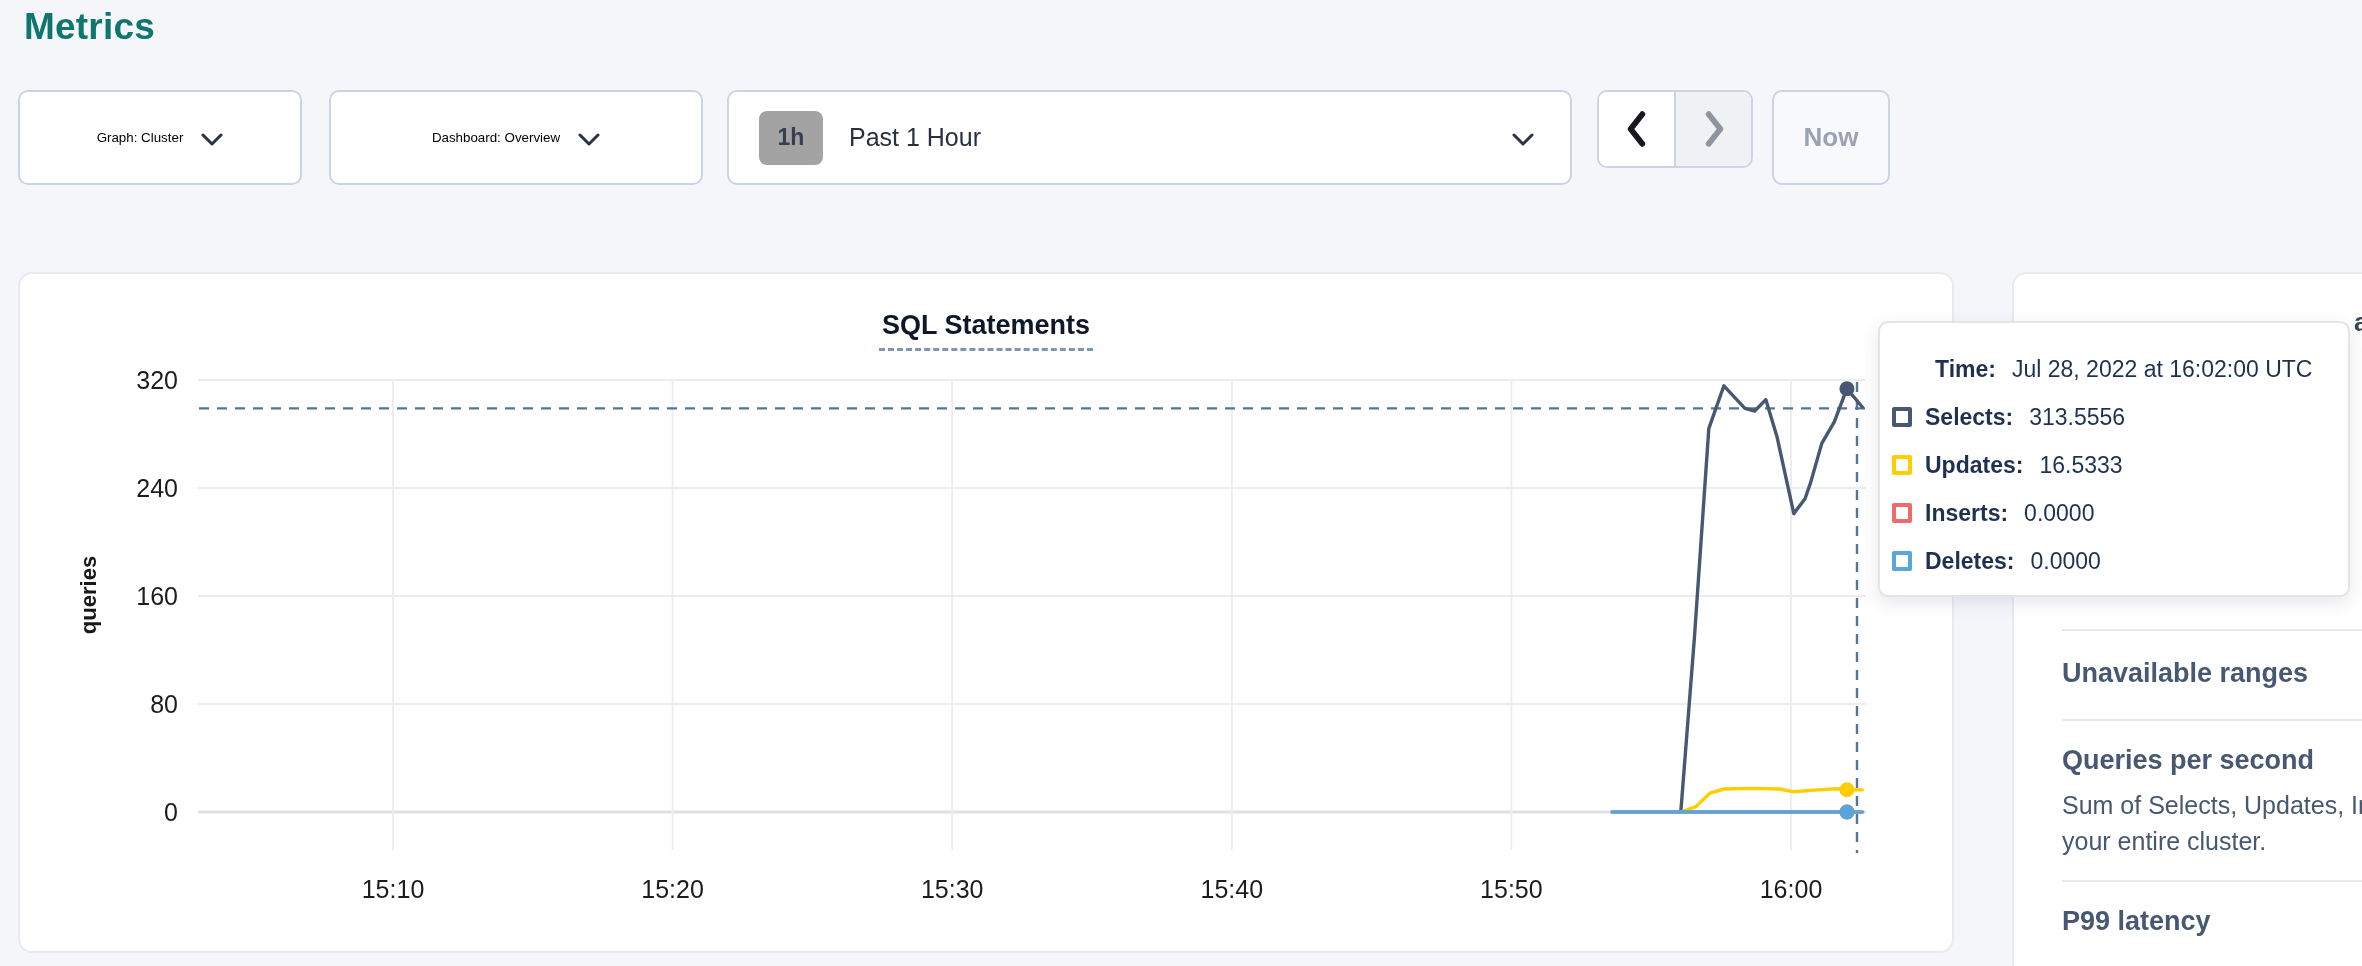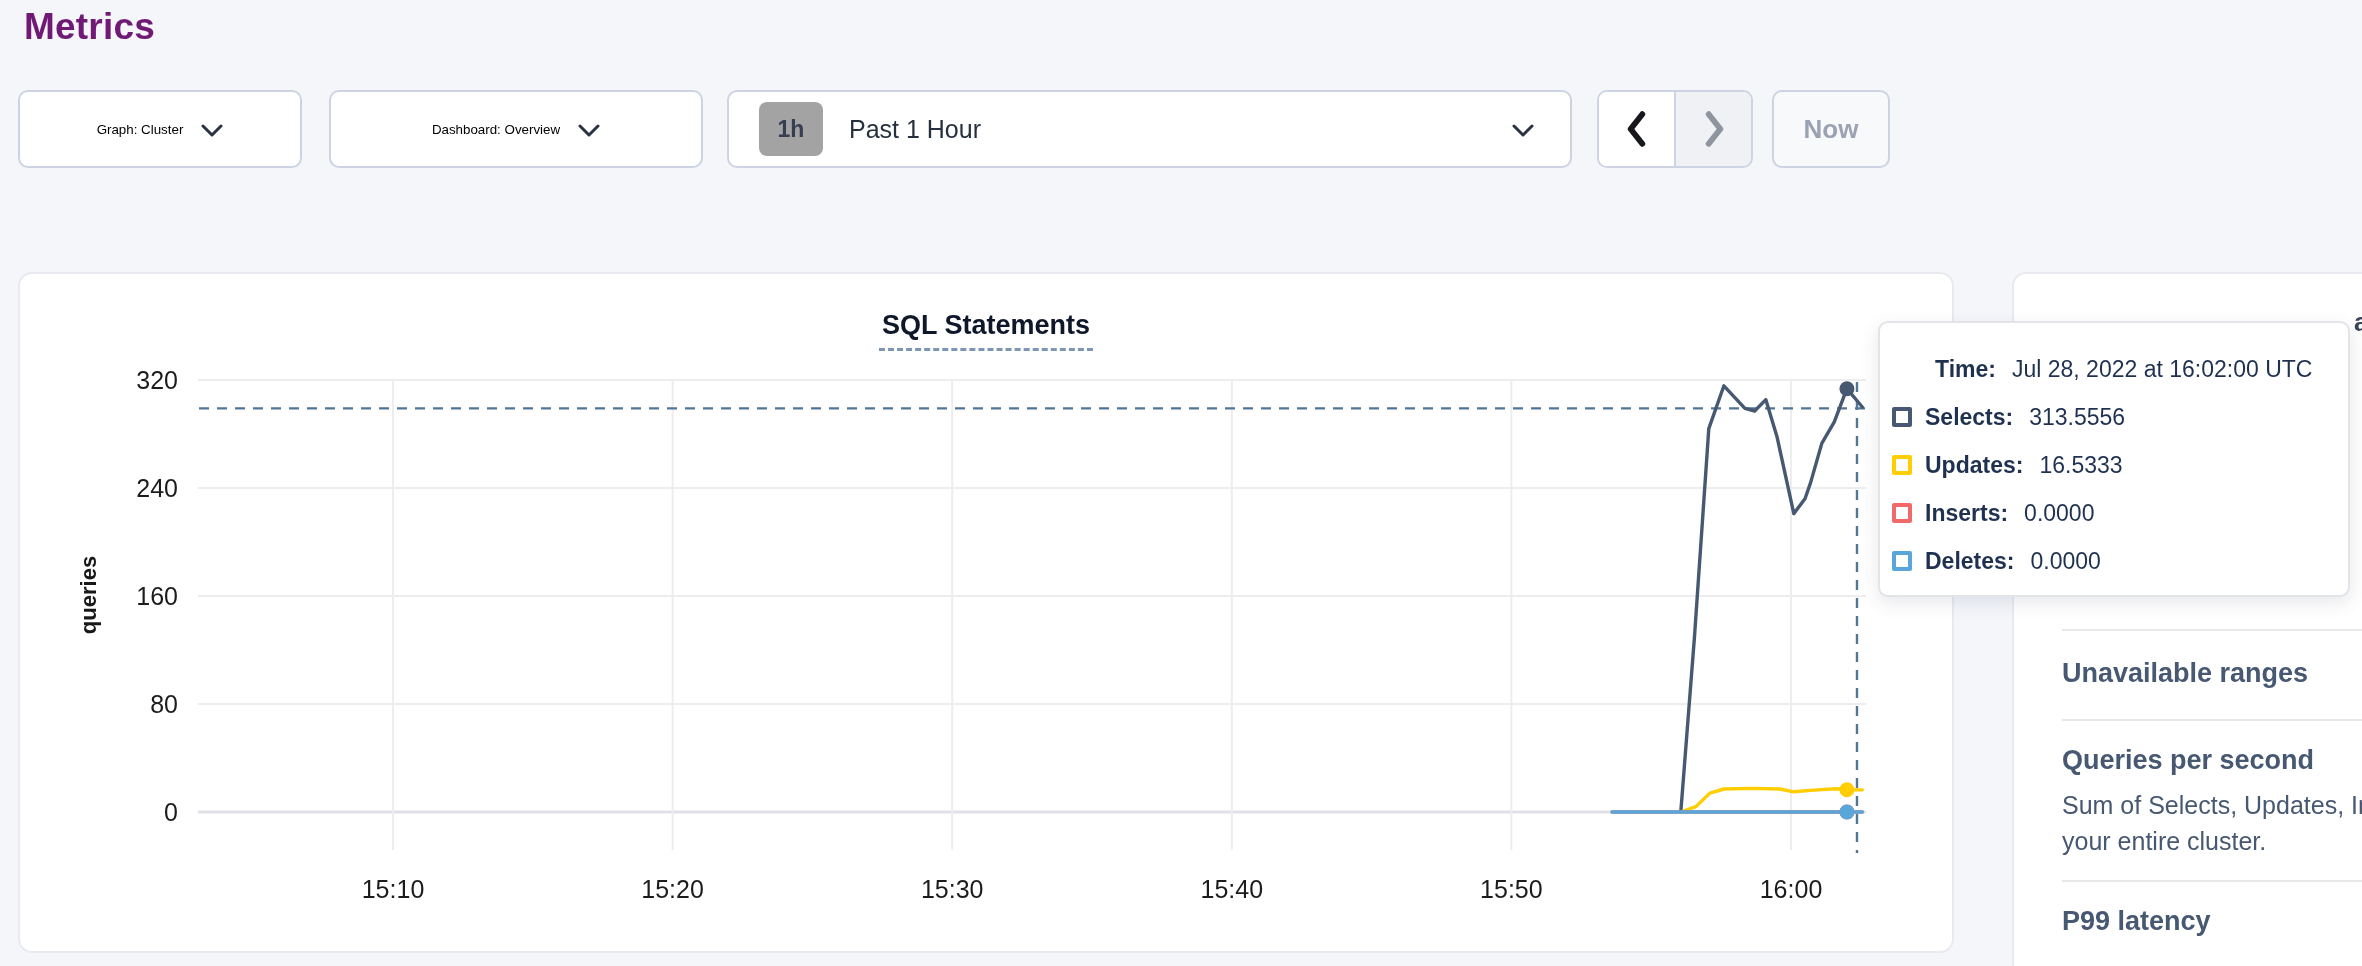--- a/index.html
+++ b/index.html
@@ -6,26 +6,26 @@
   body{
     width:2362px;height:966px;overflow:hidden;position:relative;
     background:#f4f6fa;
     font-family:"Liberation Sans","DejaVu Sans",sans-serif;
     -webkit-font-smoothing:antialiased;
   }
   .abs{position:absolute;}
 
   
   .page-title{
-    left:24px;top:6px;font-size:37px;font-weight:600;color:#701a75;letter-spacing:.2px;
+    left:24px;top:6px;font-size:37px;font-weight:600;color:#0f766e;letter-spacing:.2px;
   }
 
   
   .ctl{
-    top:90px;height:78px;box-sizing:border-box;
+    top:90px;height:95px;box-sizing:border-box;
     background:#ffffff;border:2px solid #cdd3e3;border-radius:10px;
     display:flex;align-items:center;cursor:pointer;
     font-family:inherit;
     text-align:center;
   }
   .dd1{left:18px;width:284px;justify-content:center;gap:18px;}
   .dd2{left:329px;width:374px;justify-content:center;gap:18px;}
   .chev{flex:0 0 auto;margin-top:4px;}
 
   .time-dd{left:727px;width:845px;padding:0 36px 0 30px;}

